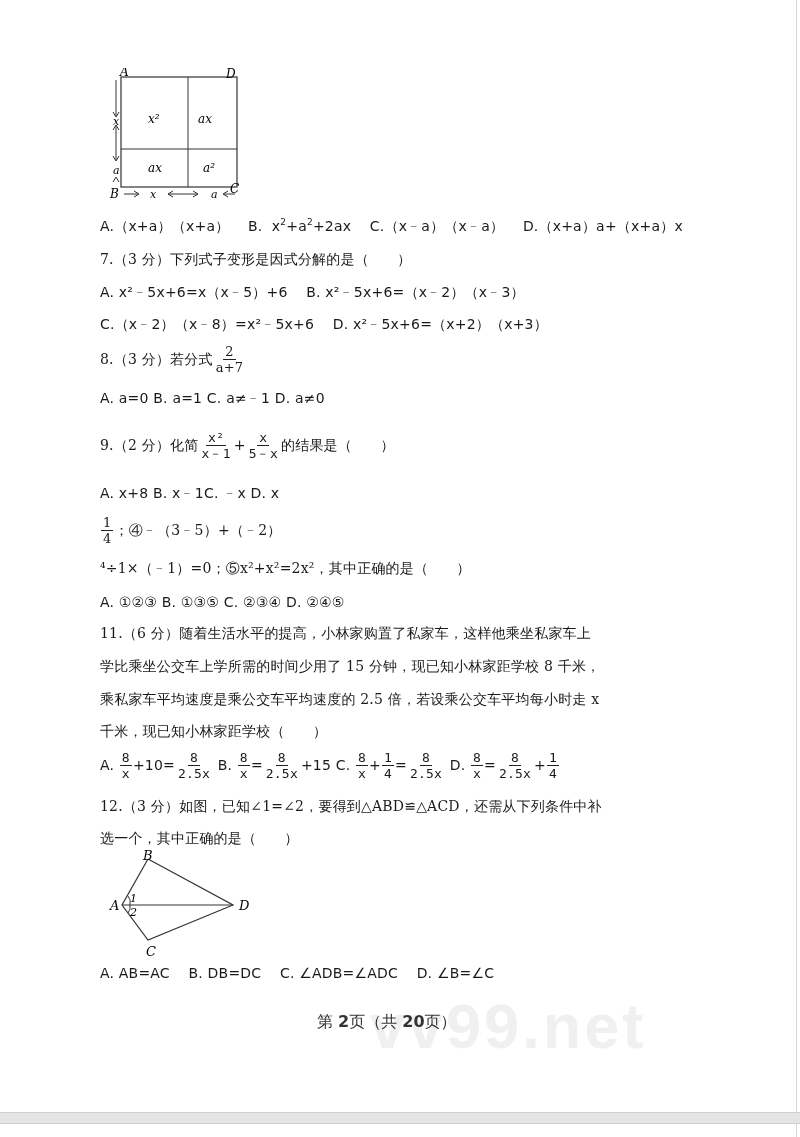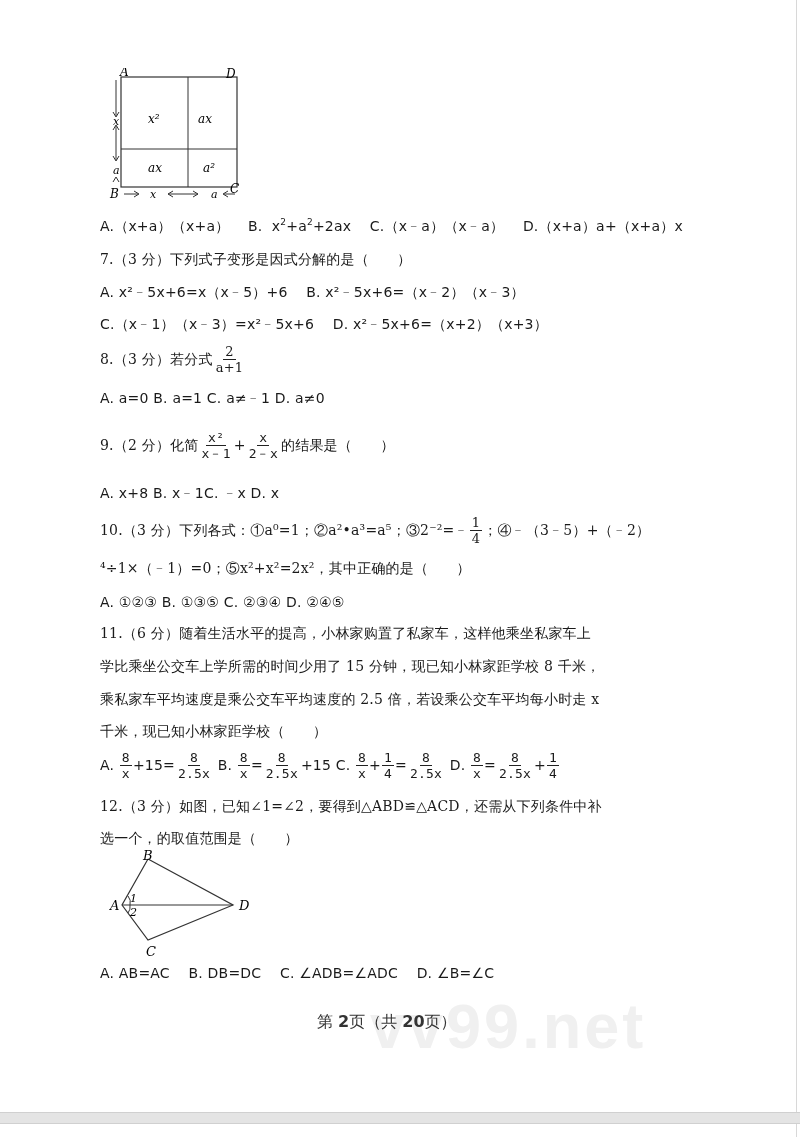--- a/index.html
+++ b/index.html
@@ -77,64 +77,64 @@
       <span class="opt">C.（x﹣a）（x﹣a）</span>
       <span>D.（x+a）a+（x+a）x</span>
     </div>
 
     <div class="line cjk" style="top:249px">7.（3 分）下列式子变形是因式分解的是（　　）</div>
     <div class="line" style="top:282px">
       <span class="opt">A. x²﹣5x+6=x（x﹣5）+6</span>
       <span>B. x²﹣5x+6=（x﹣2）（x﹣3）</span>
     </div>
     <div class="line" style="top:314px">
-      <span class="opt">C.（x﹣1）（x﹣3）=x²﹣5x+6</span>
+      <span class="opt">C.（x﹣2）（x﹣8）=x²﹣5x+6</span>
       <span>D. x²﹣5x+6=（x+2）（x+3）</span>
     </div>
 
     <div class="line cjk" style="top:344px">
       <span>8.（3 分）若分式</span><span class="frac">
           <span class="num">2</span>
-          <span class="den">a+1</span>
+          <span class="den">a+7</span>
         </span>
     </div>
     <div class="line" style="top:388px">A. a=0 B. a=1 C. a≠﹣1 D. a≠0</div>
 
     <div class="line cjk" style="top:430px">
       <span>9.（2 分）化简</span><span class="frac mono">
           <span class="num">x²</span>
           <span class="den">x﹣1</span>
         </span><span>+</span><span class="frac mono">
           <span class="num">x</span>
-          <span class="den">2﹣x</span>
+          <span class="den">5﹣x</span>
         </span><span>的结果是（　　）</span>
     </div>
     <div class="line" style="top:483px">A. x+8 B. x﹣1C. ﹣x D. x</div>
 
     <div class="line cjk" style="top:515px">
-      <span>10.（3 分）下列各式：①a⁰=1；②a²•a³=a⁵；③2⁻²=﹣</span><span class="frac">
+      <span class="frac">
           <span class="num">1</span>
           <span class="den">4</span>
         </span><span>；④﹣（3﹣5）+（﹣2）</span>
     </div>
     <div class="line cjk" style="top:558px">⁴÷1×（﹣1）=0；⑤x²+x²=2x²，其中正确的是（　　）</div>
     <div class="line" style="top:592px">A. ①②③  B. ①③⑤  C. ②③④  D. ②④⑤</div>
 
     <div class="line cjk" style="top:623px">11.（6 分）随着生活水平的提高，小林家购置了私家车，这样他乘坐私家车上</div>
     <div class="line cjk" style="top:656px">学比乘坐公交车上学所需的时间少用了 15 分钟，现已知小林家距学校 8 千米，</div>
     <div class="line cjk" style="top:689px">乘私家车平均速度是乘公交车平均速度的 2.5 倍，若设乘公交车平均每小时走 x</div>
     <div class="line cjk" style="top:721px">千米，现已知小林家距学校（　　）</div>
 
     <div class="line" style="top:750px">
       <span>
         <span>A.</span>
         <span class="frac mono">
             <span class="num">8</span>
             <span class="den">x</span>
-          </span><span>+15=</span><span class="frac mono">
+          </span><span>+10=</span><span class="frac mono">
             <span class="num">8</span>
             <span class="den">2.5x</span>
           </span>
       </span><span>
         <span>B.</span>
         <span class="frac mono">
             <span class="num">8</span>
             <span class="den">x</span>
           </span><span>=</span><span class="frac mono">
             <span class="num">8</span>
@@ -161,21 +161,21 @@
             <span class="num">8</span>
             <span class="den">2.5x</span>
           </span><span>+</span><span class="frac mono">
             <span class="num">1</span>
             <span class="den">4</span>
           </span>
       </span>
     </div>
 
     <div class="line cjk" style="top:796px">12.（3 分）如图，已知∠1=∠2，要得到△ABD≌△ACD，还需从下列条件中补</div>
-    <div class="line cjk" style="top:828px">选一个，的取值范围是（　　）</div>
+    <div class="line cjk" style="top:828px">选一个，其中正确的是（　　）</div>
 
     <svg style="position:absolute;left:108px;top:848px" width="160" height="112" viewBox="0 0 160 112">
       <polyline points="40,11 14,57 40,92 125,57 40,11" fill="none" stroke="#333" stroke-width="1.2"></polyline>
       <line x1="14" y1="57" x2="125" y2="57" stroke="#333" stroke-width="1.2"></line>
       <path d="M20 48 A10 10 0 0 1 22 57" fill="none" stroke="#333"></path>
       <path d="M22 57 A10 10 0 0 1 20 65" fill="none" stroke="#333"></path>
       <text x="35" y="12" font-size="13">B</text>
       <text x="2" y="62" font-size="13">A</text>
       <text x="38" y="108" font-size="13">C</text>
       <text x="131" y="62" font-size="13">D</text>

